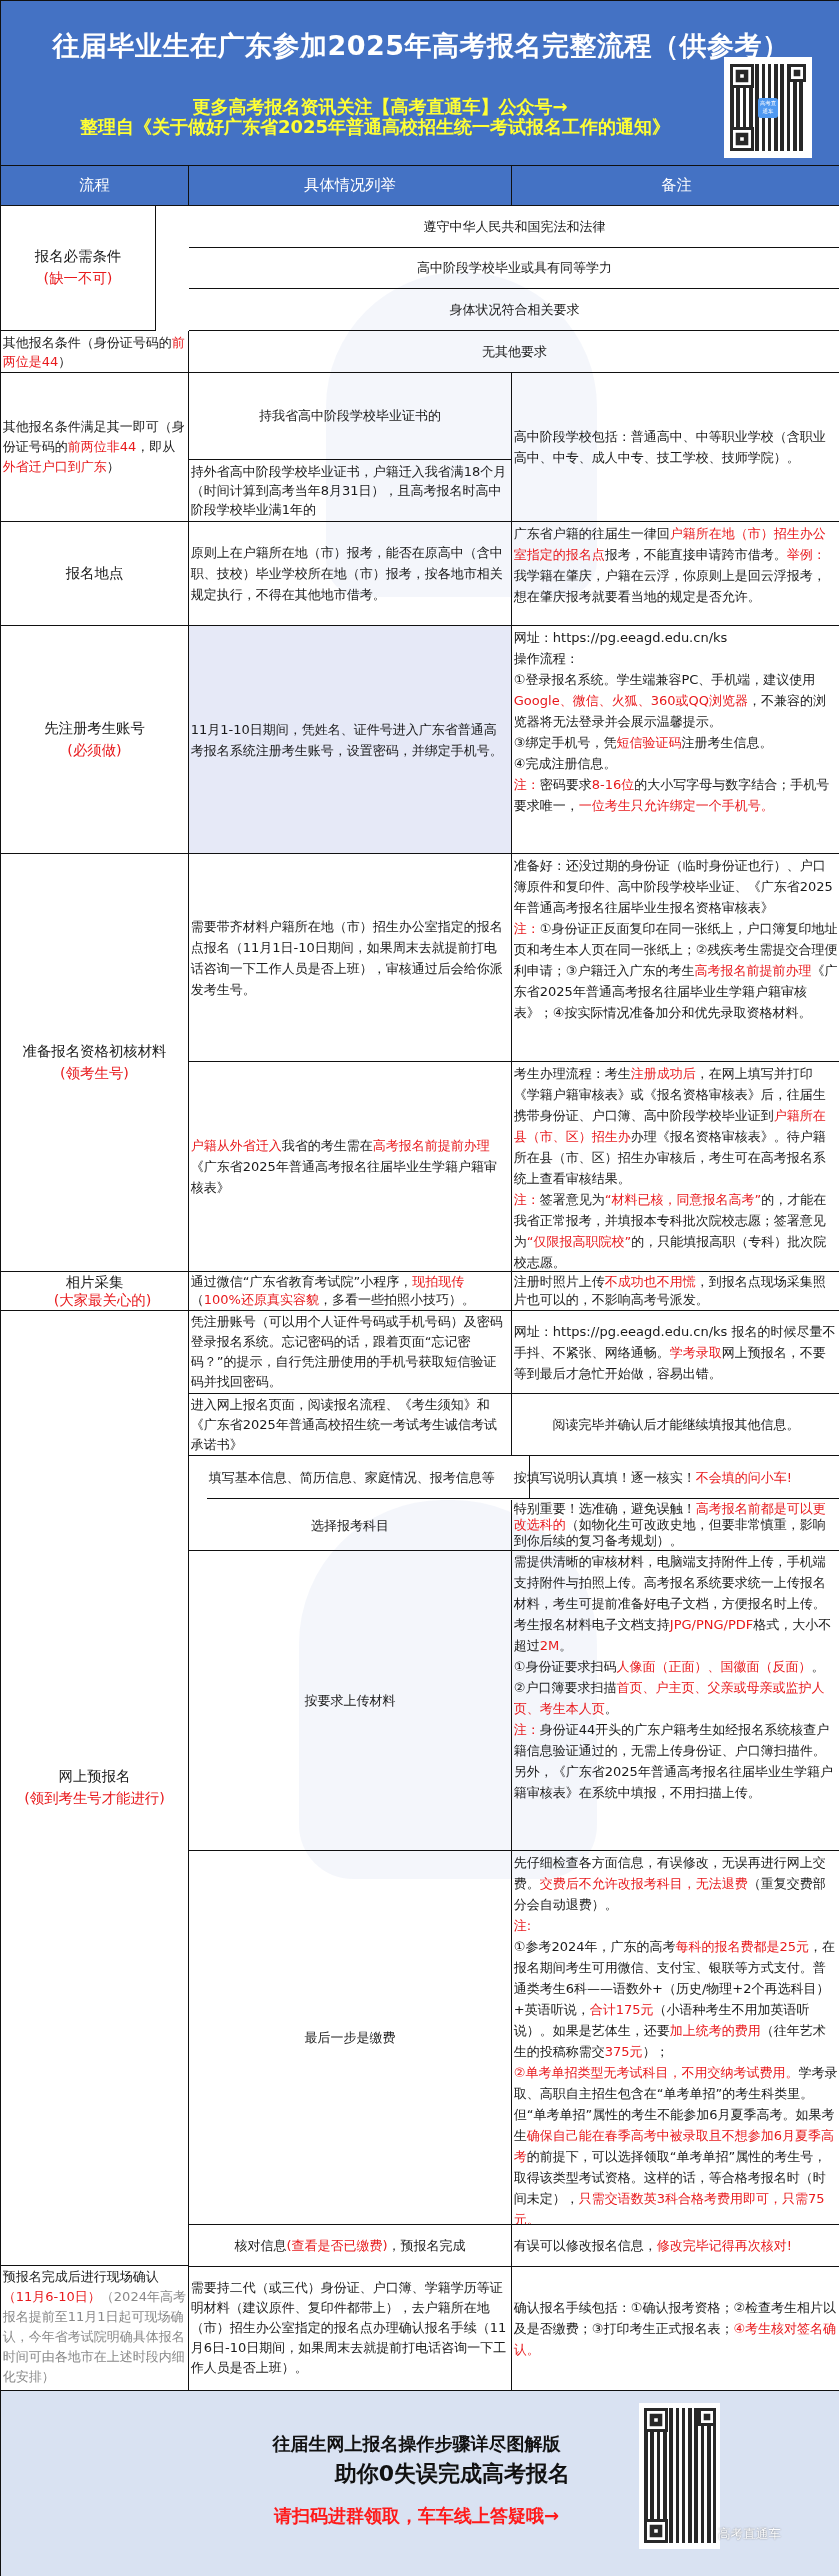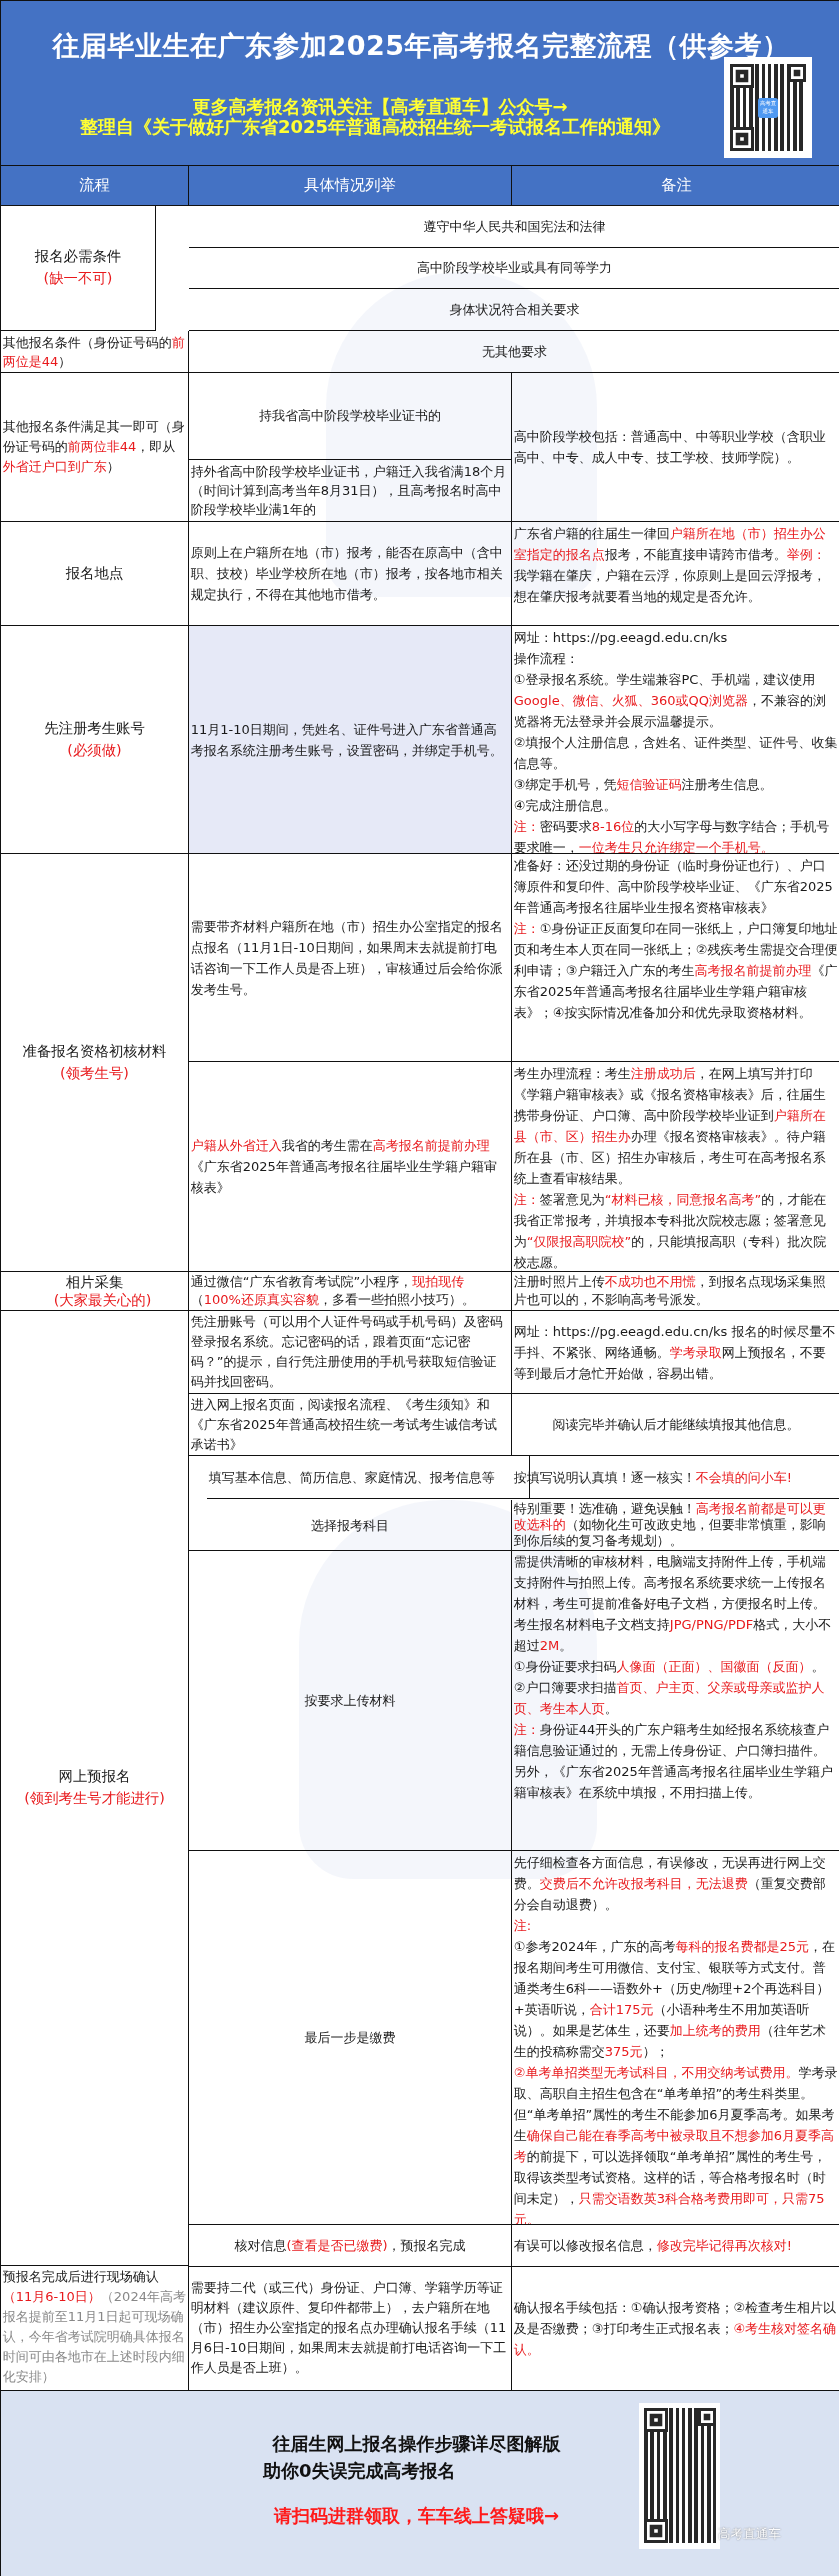--- a/index.html
+++ b/index.html
@@ -27,21 +27,21 @@
   .center { display: flex; flex-direction: column; align-items: center; justify-content: center; text-align: center; }
   .vcenter { display: flex; flex-direction: column; justify-content: center; }
   .red { color: #e8191c; }
   .gray { color: #888; }
   .label-main { font-size: 14.4px; line-height: 21.7px; }
   .label-sub { font-size: 14.4px; line-height: 21.7px; color: #e8191c; }
   .shade { background: #e6e9f7; }
   .wm { position: absolute; pointer-events: none; }
   .footer { position: absolute; left: 0; top: 2390px; width: 840px; height: 186px; background: #d9e2f2; }
   .f-line1 { position: absolute; left: 262px; top: 41px; width: 307px; text-align: center; font-size: 18px; font-weight: bold; color: #111; }
-  .f-line2 { position: absolute; left: 262px; top: 68px; width: 307px; text-align: left; font-size: 18px; font-weight: bold; color: #111; }
+  .f-line2 { position: absolute; left: 262px; top: 68px; width: 307px; text-align: right; font-size: 22px; font-weight: bold; color: #111; }
   .f-line3 { position: absolute; left: 262px; top: 113px; width: 307px; text-align: center; font-size: 18px; font-weight: bold; color: #ff1a1a; }
   .qr-bottom { position: absolute; left: 638px; top: 11.7px; width: 81px; height: 146px; background: #fff; display: flex; align-items: center; justify-content: center; }
   .qr-bottom .qr-grid { width: 72px; height: 135px; }
   .qr-caption { position: absolute; left: 717px; top: 135px; color: #fff; font-size: 12.6px; text-shadow: 0 0 1.8px #666; opacity: .9; }
 </style>
 </head>
 <body>
 
 <div class="page">
 
@@ -96,21 +96,20 @@
 
   <div class="cell center" style="left:0;top:625px;width:188px;height:228px;">
     <div class="label-main">先注册考生账号</div>
     <div class="label-sub">(必须做)</div>
   </div>
   <div class="cell vcenter shade" style="left:188px;top:625px;width:323px;height:228px;">11月1-10日期间，凭姓名、证件号进入广东省普通高考报名系统注册考生账号，设置密码，并绑定手机号。</div>
   <div class="cell" style="left:511px;top:625px;width:329px;height:228px;">
     <div>网址：https://pg.eeagd.edu.cn/ks</div>
     <div>操作流程：</div>
     <div><span>①登录报名系统。学生端兼容PC、手机端，建议使用</span><span class="red">Google、微信、火狐、360或QQ浏览器</span><span>，不兼容的浏览器将无法登录并会展示温馨提示。</span></div>
-    <div>②填报个人注册信息，含姓名、证件类型、证件号、收集信息等。</div>
     <div><span>③绑定手机号，凭</span><span class="red">短信验证码</span><span>注册考生信息。</span></div>
     <div>④完成注册信息。</div>
     <div><span class="red">注：</span><span>密码要求</span><span class="red">8-16位</span><span>的大小写字母与数字结合；手机号要求唯一，</span><span class="red">一位考生只允许绑定一个手机号。</span></div>
   </div>
 
   <div class="cell center" style="left:0;top:853px;width:188px;height:418px;">
     <div class="label-main">准备报名资格初核材料</div>
     <div class="label-sub">(领考生号)</div>
   </div>
   <div class="cell vcenter" style="left:188px;top:853px;width:323px;height:208px;">需要带齐材料户籍所在地（市）招生办公室指定的报名点报名（11月1日-10日期间，如果周末去就提前打电话咨询一下工作人员是否上班），审核通过后会给你派发考生号。</div>

